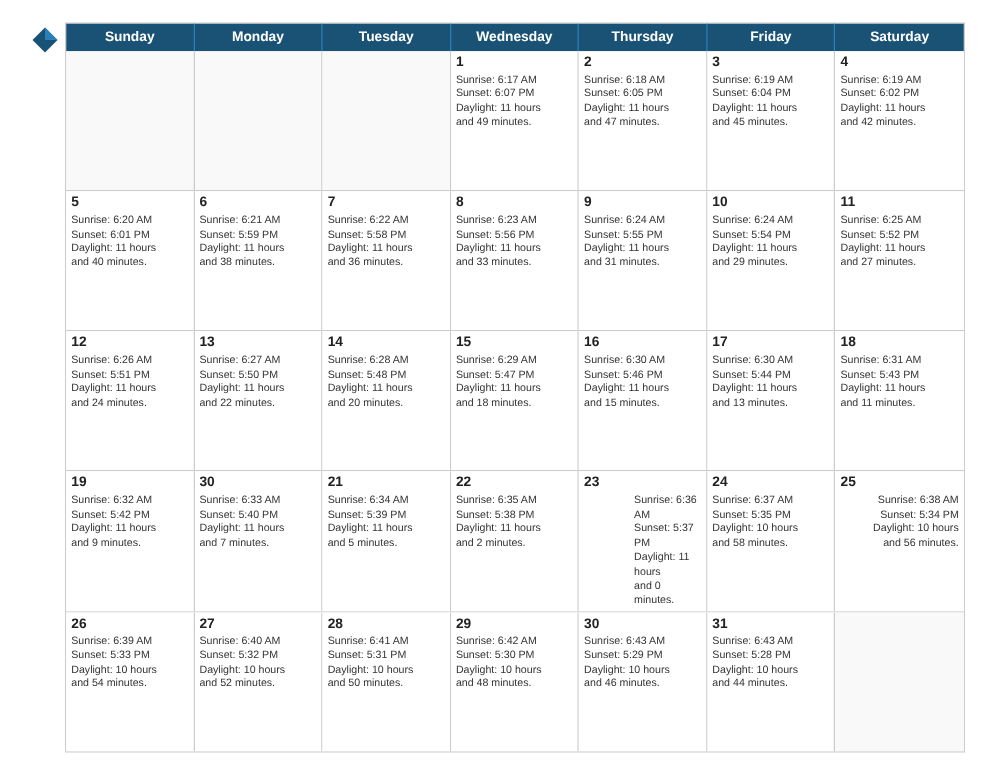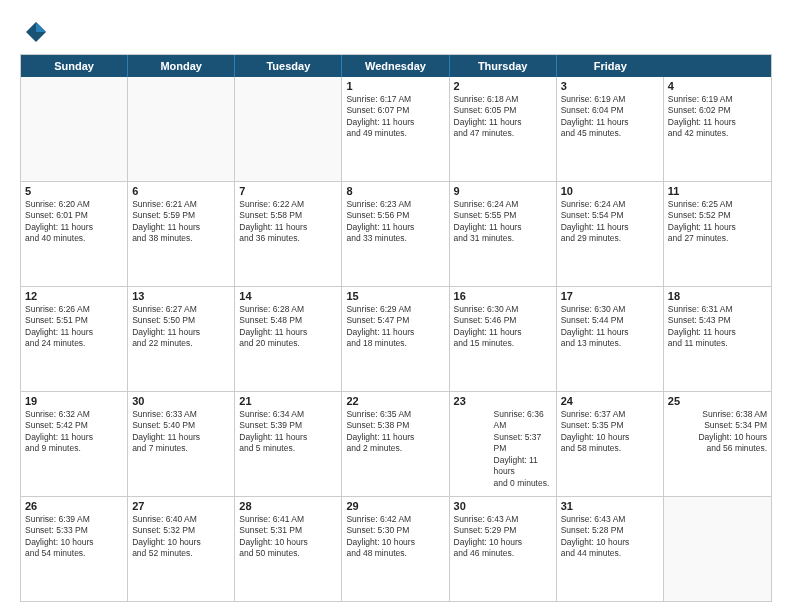--- a/index.html
+++ b/index.html
@@ -8,21 +8,21 @@
       background: #fff;
       width: 792px;
       height: 612px;
       overflow: hidden;
     }
     .page {
       width: 792px;
       height: 612px;
       padding: 18px 20px 10px 20px;
       display: flex;
-      flex-direction: column;
+      flex-direction: row;
     }
     .header {
       display: flex;
       justify-content: space-between;
       align-items: flex-start;
       margin-bottom: 8px;
     }
     .logo {
       display: flex;
       align-items: center;
@@ -136,20 +136,21 @@
   </div>
 
   <div class="calendar">
     <div class="cal-header" id="cal-header">
         <div class="cal-header-cell">Sunday</div>
         <div class="cal-header-cell">Monday</div>
         <div class="cal-header-cell">Tuesday</div>
         <div class="cal-header-cell">Wednesday</div>
         <div class="cal-header-cell">Thursday</div>
         <div class="cal-header-cell">Friday</div>
+        <div class="cal-header-cell">Saturday</div>
       </div>
     <div class="cal-body" id="cal-body">
         <div class="cal-row">
           <div class="cal-cell empty"></div>
           <div class="cal-cell empty"></div>
           <div class="cal-cell empty"></div>
           <div class="cal-cell">
             <div class="day-num">1</div>
             <div class="day-detail" style="white-space: pre-line;">Sunrise: 6:17 AM
 Sunset: 6:07 PM

